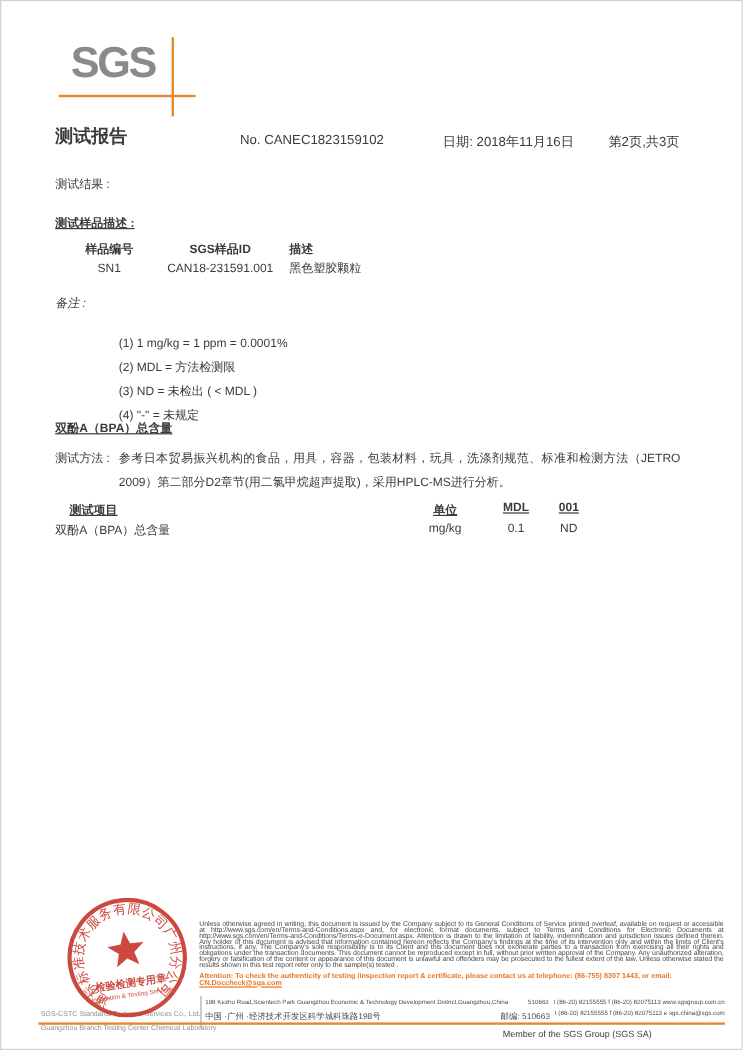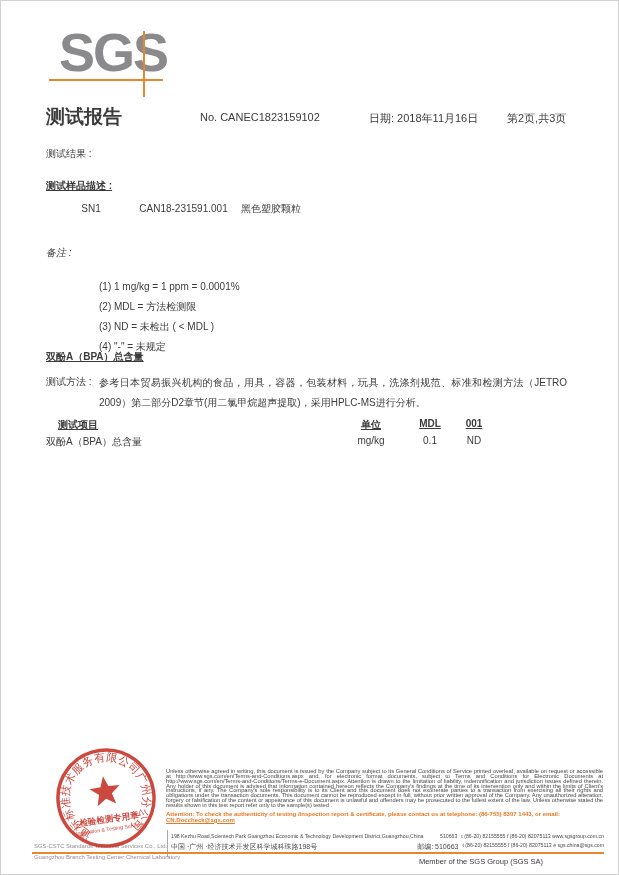--- a/index.html
+++ b/index.html
@@ -5,28 +5,28 @@
   html,body { margin:0; padding:0; background:#ffffff; }
   body { font-family:"Liberation Sans","DejaVu Sans",sans-serif; color:#3b3b3b; }
   .page {
     position:relative; width:619px; height:875px; background:#ffffff;
     border:1px solid #d2d2d2; box-sizing:border-box; overflow:hidden;
   }
   .abs { position:absolute; }
 
   
   .logo-text {
-    left:58px; top:26px; font-size:54px; font-weight:bold; color:#8a8a8c;
+    left:58px; top:26px; font-size:36px; font-weight:bold; color:#8a8a8c;
     letter-spacing:-2px; line-height:50px;
   }
   .logo-hline { left:48px; top:78px; width:114px; height:2px; background:#e8882d; }
   .logo-vline { left:142px; top:30px; width:2px; height:66px; background:#e8882d; }
 
   
-  .report-title { left:45px; top:103px; font-size:19px; font-weight:bold; }
+  .report-title { left:45px; top:103px; font-size:15px; font-weight:bold; }
   .meta { top:110px; font-size:11px; }
   .report-no   { left:199px; }
   .report-date { left:368px; }
   .report-page { left:506px; }
 
   
   .txt { font-size:10px; }
   .b { font-weight:bold; }
   .u { text-decoration:underline; }
   .i { }
@@ -92,20 +92,25 @@
 
   <div class="abs report-title">测试报告</div>
   <div class="abs meta report-no">No. CANEC1823159102</div>
   <div class="abs meta report-date">日期: 2018年11月16日</div>
   <div class="abs meta report-page">第2页,共3页</div>
 
   <div class="abs txt results-label">测试结果 :</div>
   <div class="abs txt b u sample-desc-label">测试样品描述 :</div>
 
   <div class="abs txt sample-table">
+    <div class="sample-row b">
+      <span class="sc1">样品编号</span>
+      <span class="sc2">SGS样品ID</span>
+      <span class="sc3">描述</span>
+    </div>
     <div class="sample-row">
       <span class="sc1">SN1</span>
       <span class="sc2">CAN18-231591.001</span>
       <span class="sc3">黑色塑胶颗粒</span>
     </div>
   </div>
 
   <div class="abs txt notes-label">备注 :</div>
   <div class="abs txt notes">
     <div>(1) 1 mg/kg = 1 ppm = 0.0001%</div>

